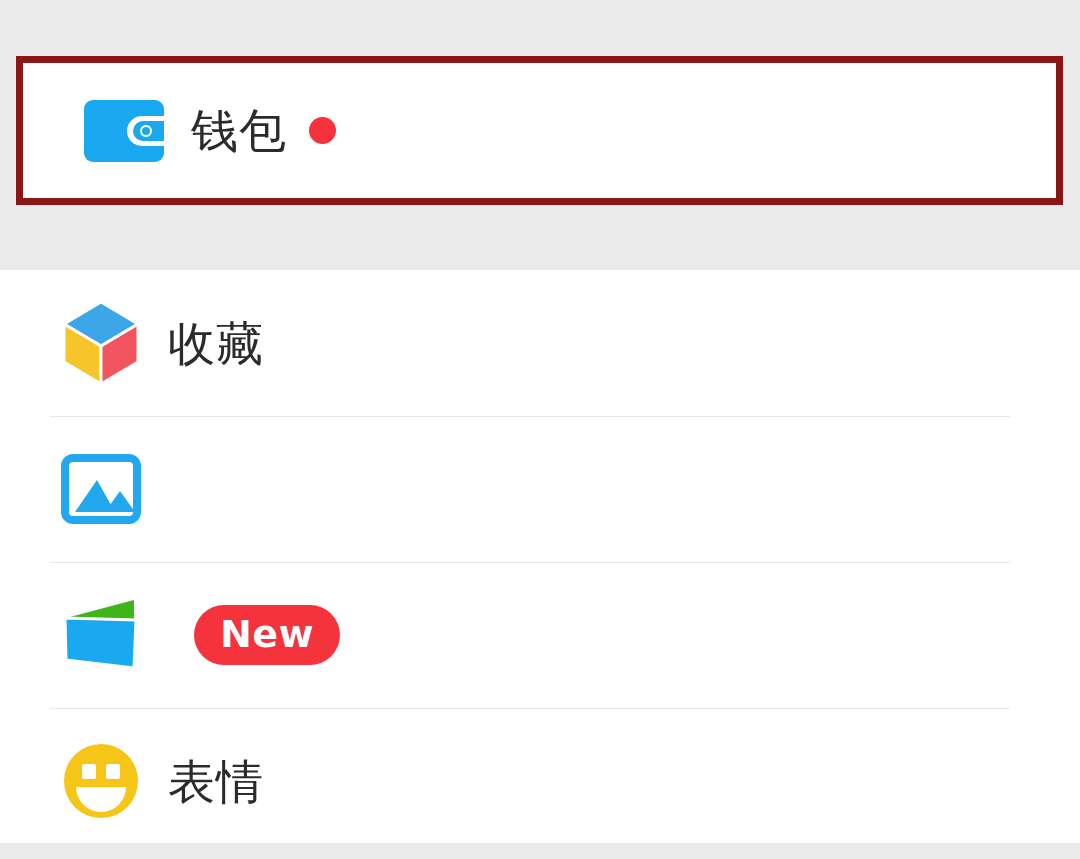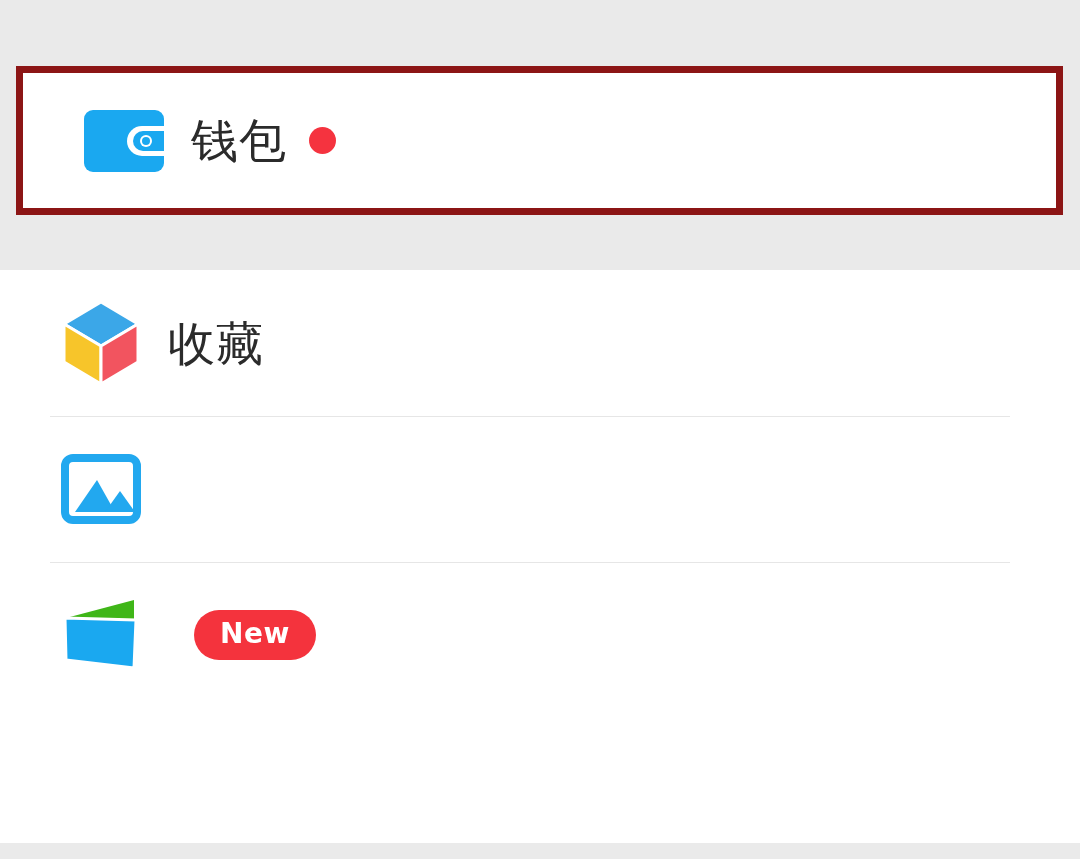--- a/index.html
+++ b/index.html
@@ -23,21 +23,21 @@
     position: absolute;
     left: 0; top: 0;
     width: 1080px; height: 67px;
     background: #eaeaea;
   }
 
   
   .highlight-box {
     position: absolute;
     left: 16px;
-    top: 66px;
+    top: 56px;
     width: 1047px;
     height: 149px;
     box-sizing: border-box;
     border: 7px solid #8c1515;
     background: #ffffff;
   }
   .wallet-row {
     position: absolute;
     left: 0; top: 0;
     width: 100%; height: 100%;
@@ -113,21 +113,21 @@
     background: #f5333f;
     margin-left: 22px;
     flex: none;
   }
 
   
   .new-badge {
     margin-left: 26px;
     background: #f4333d;
     color: #ffffff;
-    font-size: 28px;
+    font-size: 38px;
     font-weight: bold;
     border-radius: 30px;
     padding: 10px 26px 12px 26px;
     line-height: 1;
     letter-spacing: 0.5px;
     font-family: "DejaVu Sans", "Liberation Sans", sans-serif;
     white-space: nowrap;
   }
 </style>
 </head>
@@ -181,18 +181,29 @@
     <div class="row">
       <div class="icon-cell">
         <svg width="82" height="74" viewBox="0 0 82 74" xmlns="http://www.w3.org/2000/svg">
           <polygon points="6,20 74,2 74,22 6,24" fill="#3fb618"></polygon>
           <polygon points="5,20 76,22 74,70 6,62" fill="#1aa8f0" stroke="#ffffff" stroke-width="3" stroke-linejoin="round"></polygon>
         </svg>
       </div>
       <div class="new-badge">New</div>
     </div>
 
+    <div class="row">
+      <div class="icon-cell">
+        <svg width="78" height="78" viewBox="0 0 78 78" xmlns="http://www.w3.org/2000/svg">
+          <circle cx="39" cy="39" r="37" fill="#f5c518"></circle>
+          <rect x="20" y="22" width="14" height="15" rx="2" fill="#ffffff"></rect>
+          <rect x="44" y="22" width="14" height="15" rx="2" fill="#ffffff"></rect>
+          <path d="M14 45 L64 45 A25 25 0 0 1 14 45 Z" fill="#ffffff"></path>
+        </svg>
+      </div>
+      <div class="label">表情</div>
+    </div>
 
   </div>
 
   <div class="gray-spacer-bottom"></div>
 
 </div>
 
 </body></html>

